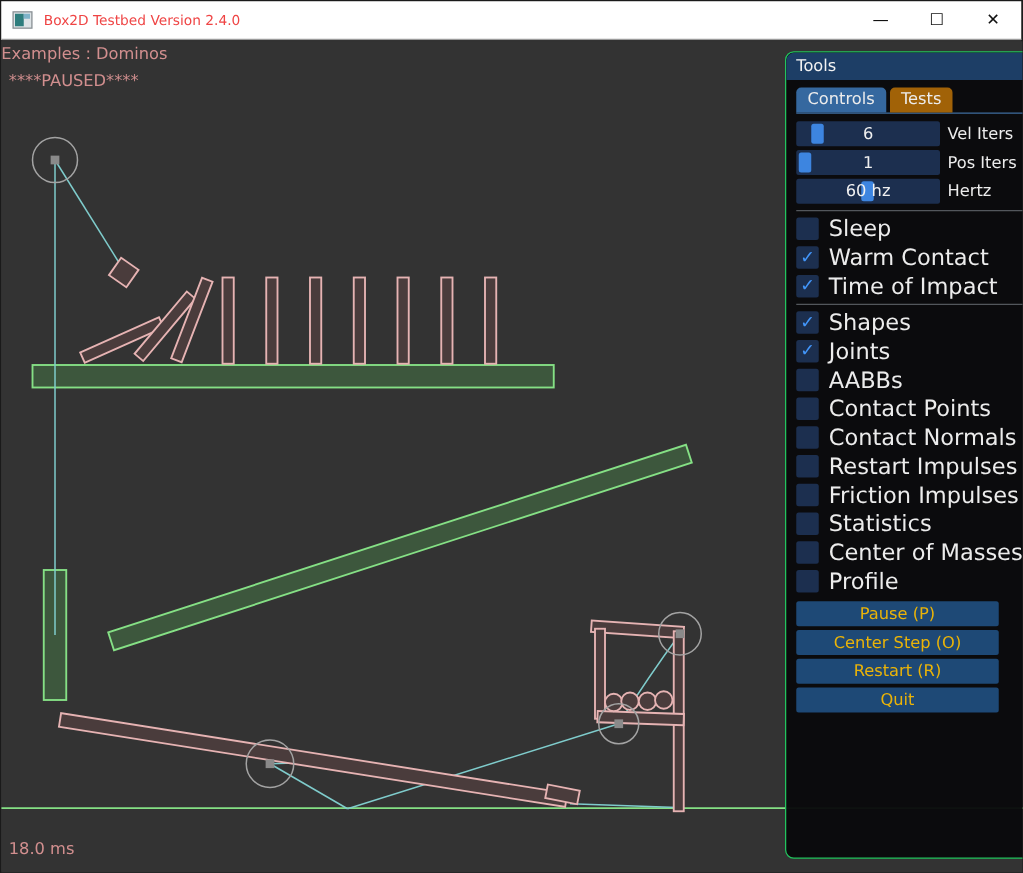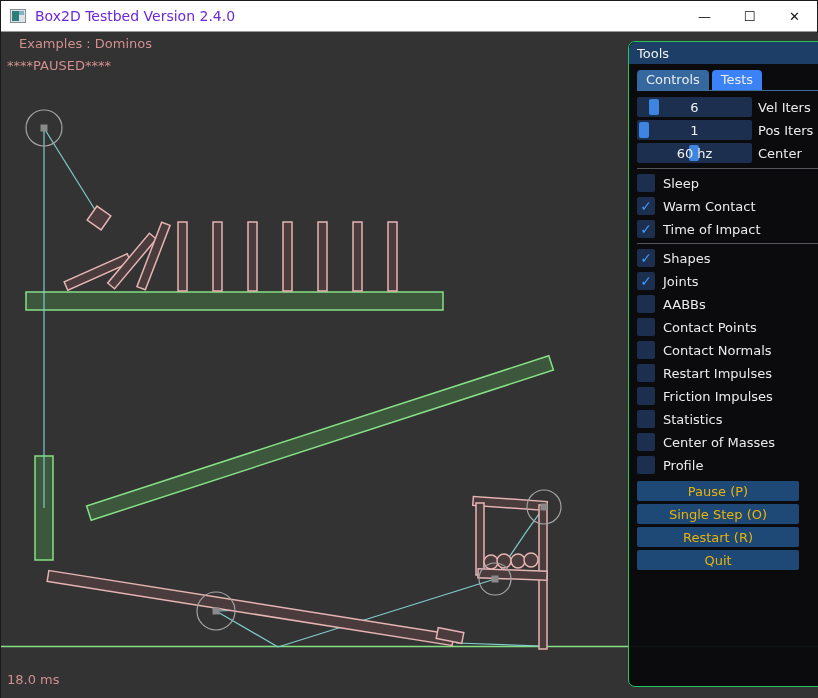--- a/index.html
+++ b/index.html
@@ -13,29 +13,29 @@
 
   
   .titlebar {
     position: absolute; left: 0; top: 0; width: 100%; height: 31px;
     background: #ffffff; border-bottom: 1px solid #9b9b9b;
     display: flex; align-items: center;
   }
   .app-icon { width: 16px; height: 14px; margin-left: 9px; border: 1px solid #8a9094; background: #dde3e6; position: relative; }
   .app-icon::before { content:""; position:absolute; left:1px; top:1px; width:7px; height:10px; background:#2e7d7d; }
   .app-icon::after  { content:""; position:absolute; left:8px; top:1px; width:5px; height:4px; background:#7fb3c9; }
-  .titlebar-title { margin-left: 9px; font-size: 14px; color: #6d28d9; }
+  .titlebar-title { margin-left: 9px; font-size: 11px; color: #ef4444; }
   .win-controls { position: absolute; right: 0; top: 0; height: 100%; display: flex; }
   .win-btn { width: 45px; height: 100%; display: flex; align-items: center; justify-content: center; font-size: 13px; color: #111; }
 
   
   .canvas { position: absolute; left: 0; top: 32px; width: 818px; height: 666px; background: #333333; }
   .scene-svg { position: absolute; left: 0; top: 0; }
   .hud-text { position: absolute; font-size: 13px; color: #d28f8f; }
-  .hud-example { left: 18px; top: 3px; }
+  .hud-example { left: 0; top: 3px; }
   .hud-paused  { left: 6px; top: 25px; }
   .hud-ms     { left: 6px; top: 639px; }
 
   
   .tools-panel {
     position: absolute; left: 627px; top: 8px; width: 213px; height: 646px;
     background: rgba(9,9,11,0.96); border-radius: 7px; overflow: hidden;
     border: 1px solid #22c55e;
     color: #ececec; font-size: 13px;
   }
@@ -43,34 +43,34 @@
     height: 22px; background: #1d3e66; display: flex; align-items: center;
     padding: 0 8px; border-radius: 7px 7px 0 0;
   }
   .panel-title { font-size: 13px; color: #f2f2f2; flex: 1; }
   .panel-close { color: #e8e8e8; font-size: 13px; width: 16px; text-align: center; cursor: pointer; }
   .panel-body { padding: 6px 8px 0 8px; }
 
   .tab-row { display: flex; gap: 3px; border-bottom: 1px solid #3f6d9e; padding-bottom: 0; margin-bottom: 6px; }
   .tab { padding: 2px 9px 3px 9px; border-radius: 4px 4px 0 0; font-size: 13px; }
   .tab.active { background: #35689f; }
-  .tab.inactive { background: #3b82f6; }
+  .tab.inactive { background: #a16207; }
 
   .slider-row { display: flex; align-items: center; margin-bottom: 3px; height: 20px; }
   .slider-track { position: relative; width: 115px; height: 20px; background: #1c2f4f; border-radius: 2px; }
   .slider-grab { position: absolute; top: 2px; width: 10px; height: 16px; background: #3d85e0; border-radius: 2px; }
   .slider-value { position: absolute; left: 0; top: 0; width: 100%; height: 100%; display: flex; align-items: center; justify-content: center; font-size: 13px; color: #f0f0f0; }
   .slider-label { margin-left: 6px; font-size: 13px; }
 
   .separator { height: 1px; background: #53575c; margin: 5px 0; }
 
   .checkbox-row { display: flex; align-items: center; height: 18px; margin-bottom: 5px; }
   .checkbox-box { width: 18px; height: 18px; background: #1c2f4f; border-radius: 2px; display: flex; align-items: center; justify-content: center; }
   .checkmark { color: #4296fa; font-size: 14px; font-weight: bold; line-height: 1; }
-  .checkbox-label { margin-left: 8px; font-size: 13px; }
+  .checkbox-label { margin-left: 8px; font-size: 18px; }
 
   .panel-buttons { margin-top: 7px; }
   .imgui-button {
     width: 162px; height: 20px; background: #1e4976; border-radius: 2px;
     display: flex; align-items: center; justify-content: center;
     font-size: 13px; color: #eab308; margin-bottom: 3px; cursor: pointer;
   }
 </style>
 </head>
 <body>
@@ -176,21 +176,21 @@
                 <div class="slider-grab" style="left: 2%;"></div>
                 <div class="slider-value">1</div>
               </div>
               <div class="slider-label">Pos Iters</div>
             </div>
             <div class="slider-row">
               <div class="slider-track">
                 <div class="slider-grab" style="left: 45%;"></div>
                 <div class="slider-value">60 hz</div>
               </div>
-              <div class="slider-label">Center</div>
+              <div class="slider-label">Hertz</div>
             </div>
           </div>
         <div class="separator"></div>
         <div id="checkbox-groups">
             <div class="checkbox-row">
               <div class="checkbox-box"></div>
               <div class="checkbox-label">Sleep</div>
             </div>
             <div class="checkbox-row">
               <div class="checkbox-box">
@@ -245,21 +245,21 @@
               <div class="checkbox-box"></div>
               <div class="checkbox-label">Center of Masses</div>
             </div>
             <div class="checkbox-row">
               <div class="checkbox-box"></div>
               <div class="checkbox-label">Profile</div>
             </div>
           </div>
         <div class="panel-buttons" id="panel-buttons">
             <div class="imgui-button">Pause (P)</div>
-            <div class="imgui-button">Single Step (O)</div>
+            <div class="imgui-button">Center Step (O)</div>
             <div class="imgui-button">Restart (R)</div>
             <div class="imgui-button">Quit</div>
           </div>
       </div>
     </div>
 
   </div>
 </div>
 
 </body></html>

